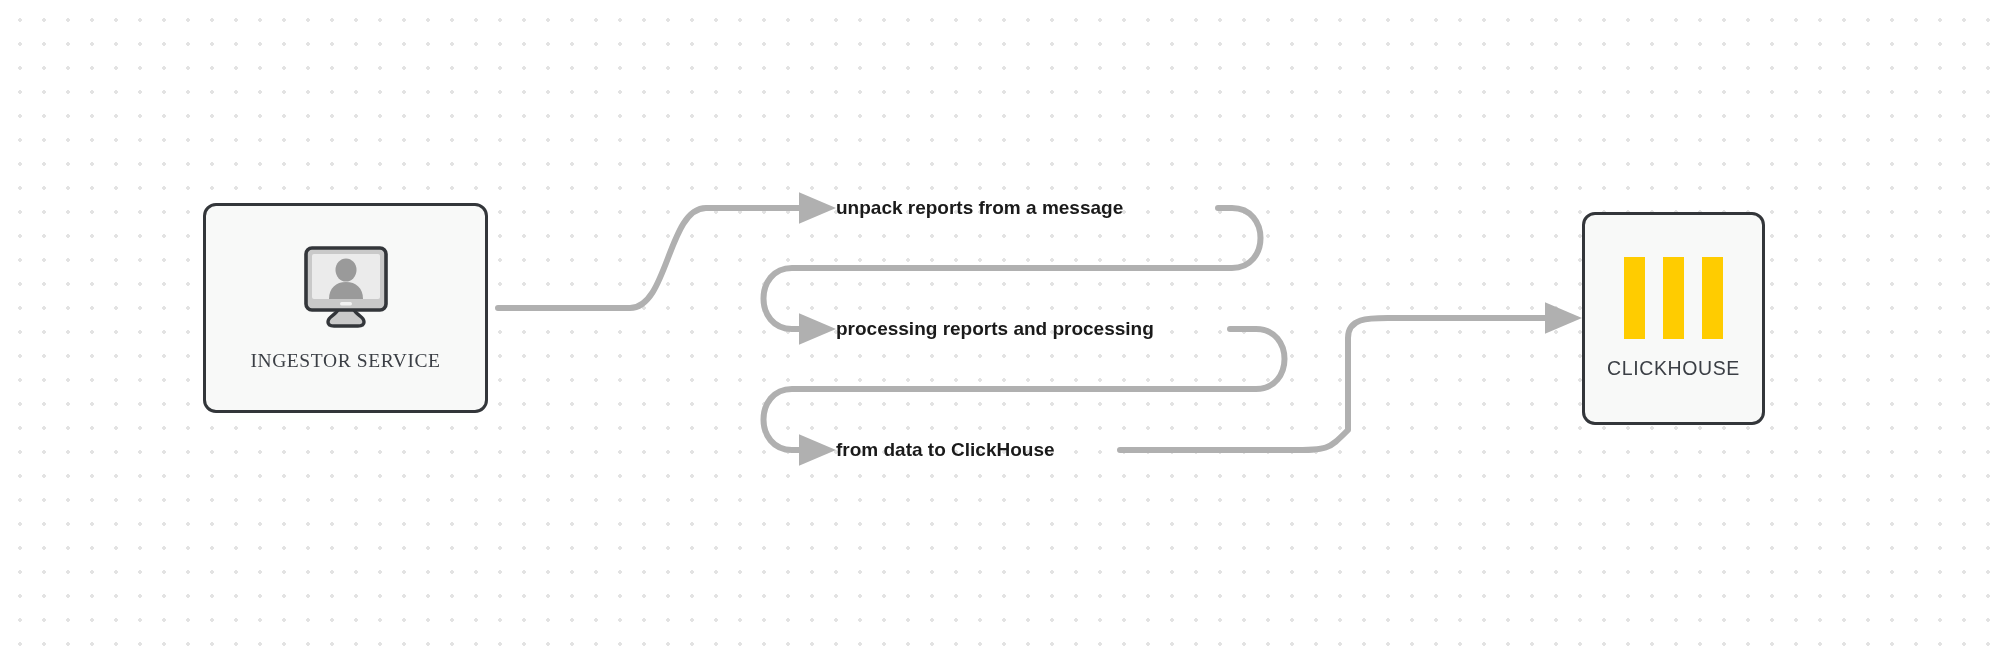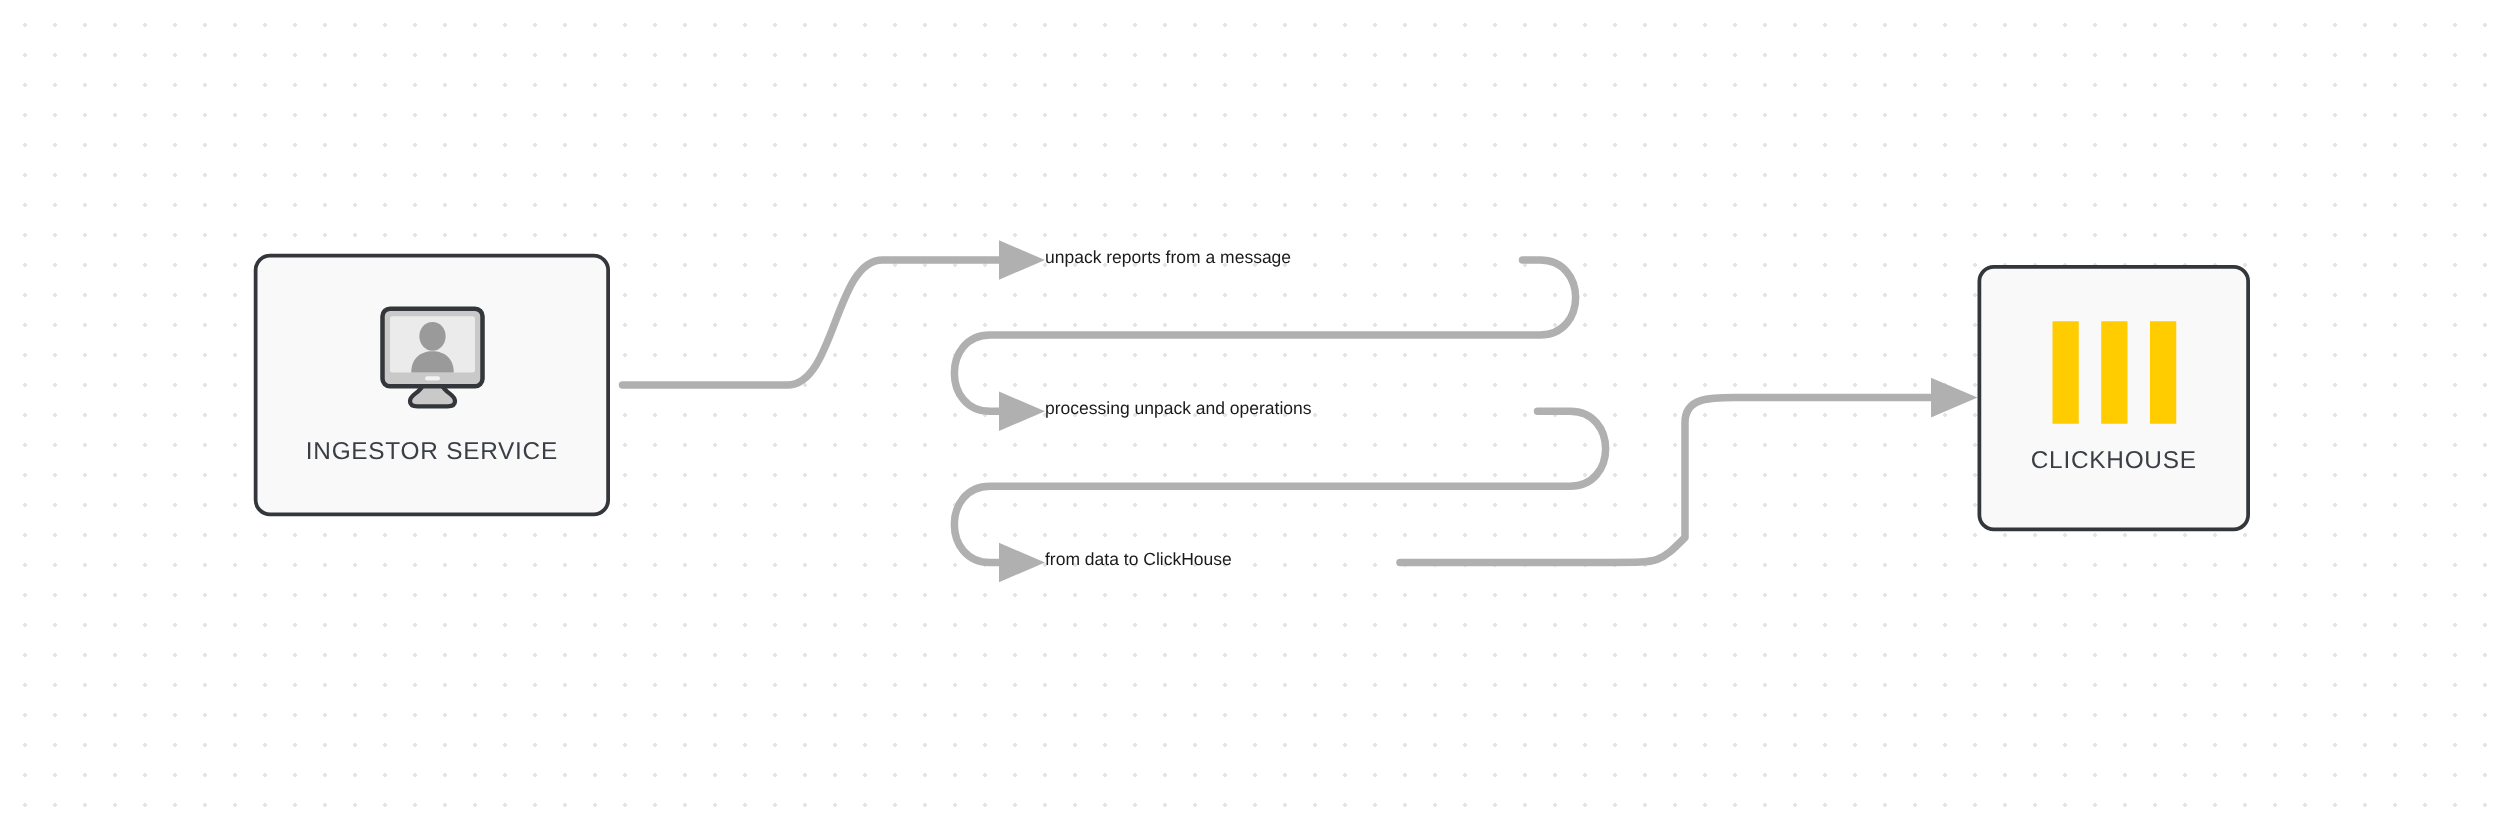--- a/index.html
+++ b/index.html
@@ -48,50 +48,51 @@
     white-space: nowrap;
   }
 
   #node-ingestor {
     left: 203px;
     top: 203px;
     width: 285px;
     height: 210px;
   }
   #node-ingestor .node-icon { margin-bottom: 16px; }
-  #node-ingestor .node-label { margin-top: 0px; }
+  #node-ingestor .node-label { margin-top: 0px; font-family: Liberation Serif, serif; }
 
   #node-clickhouse {
     left: 1582px;
     top: 212px;
-    width: 218px;
+    width: 183px;
     height: 213px;
   }
   #node-clickhouse .node-icon { margin-bottom: 18px; }
 
   
   .ch-logo {
     display: flex;
     align-items: flex-end;
     gap: 18px;
     height: 82px;
   }
   .ch-bar {
     width: 21px;
     height: 82px;
     background: #ffcc00;
   }
 
   
   .edge-label {
     position: absolute;
-    font-size: 14px;
+    font-size: 19px;
     color: #1a1a1a;
     white-space: nowrap;
     line-height: 1;
+    font-weight: bold;
   }
   #edge-label-0 { left: 836px; top: 198px; }
   #edge-label-1 { left: 836px; top: 319px; }
   #edge-label-2 { left: 836px; top: 440px; }
 </style>
 </head>
 <body>
 
 <div id="canvas">
 
@@ -127,21 +128,21 @@
                L 1290 450
                C 1328 450 1328 450 1348 430
                L 1348 338
                C 1348 318 1368 318 1388 318
                L 1552 318" marker-end="url(#arrowhead)"></path>
     </g>
   </svg>
 
   <div class="edge-label" id="edge-label-0">unpack reports from a message</div>
 
-  <div class="edge-label" id="edge-label-1">processing unpack and operations</div>
+  <div class="edge-label" id="edge-label-1">processing reports and processing</div>
 
   <div class="edge-label" id="edge-label-2">from data to ClickHouse</div>
 
   <div class="node" id="node-ingestor">
 
     <div class="node-icon">
       <svg width="96" height="86" viewBox="0 0 96 86" xmlns="http://www.w3.org/2000/svg">
 
         <path d="M30 78 C30 72 38 72 41 64 L55 64 C58 72 66 72 66 78 C66 81 63 82 60 82 L36 82 C33 82 30 81 30 78 z" fill="#c9c9c9" stroke="#33363a" stroke-width="3.4" stroke-linejoin="round"></path>
 

